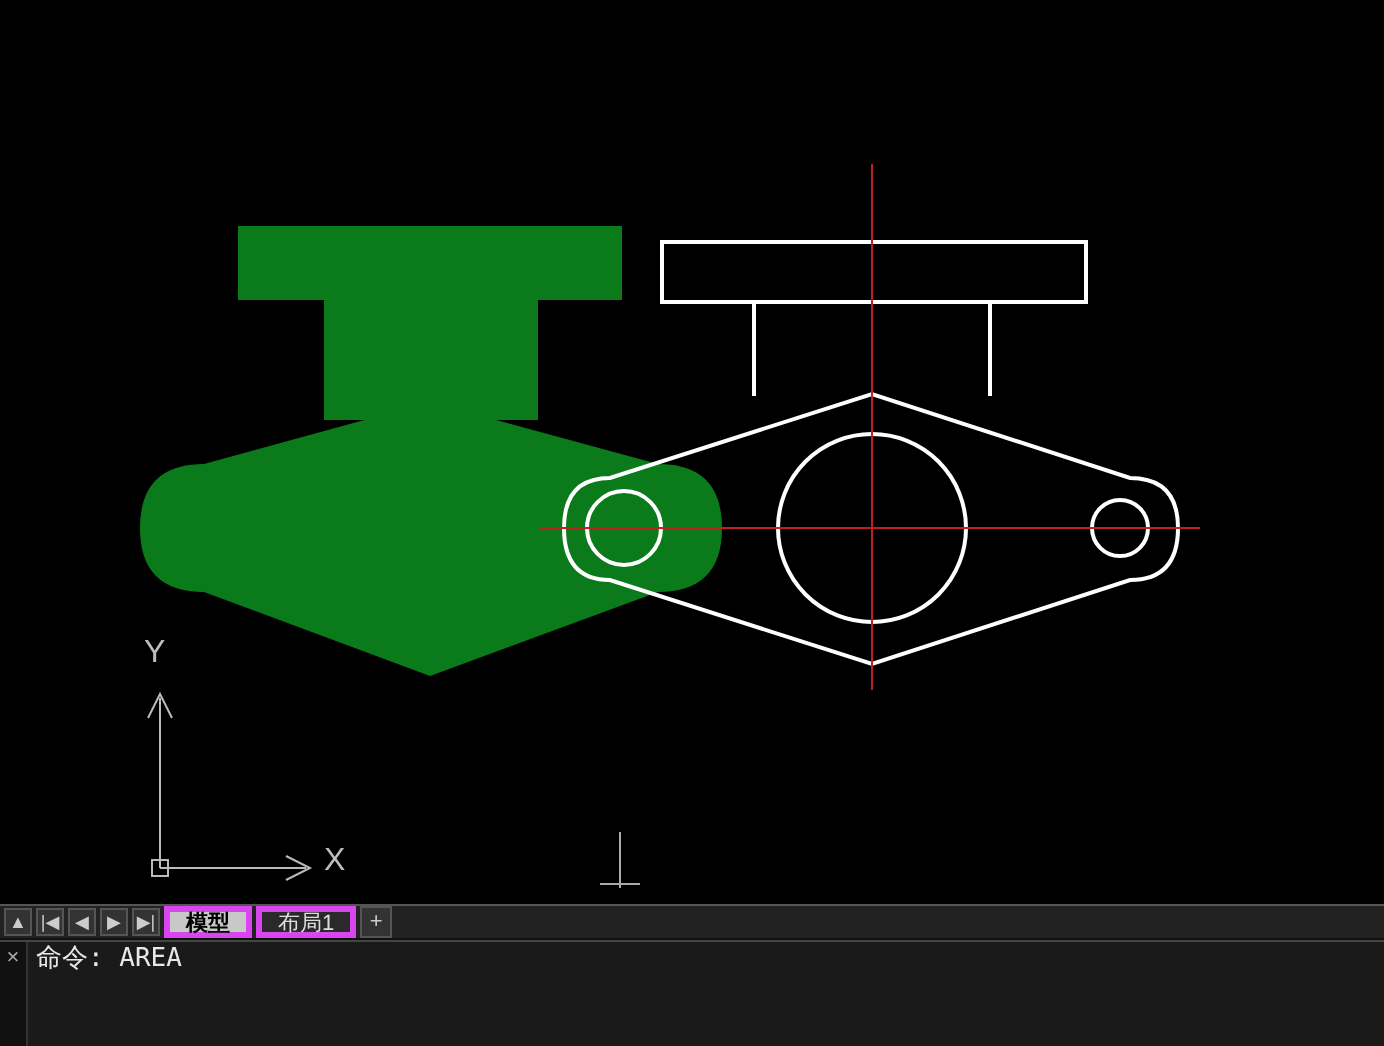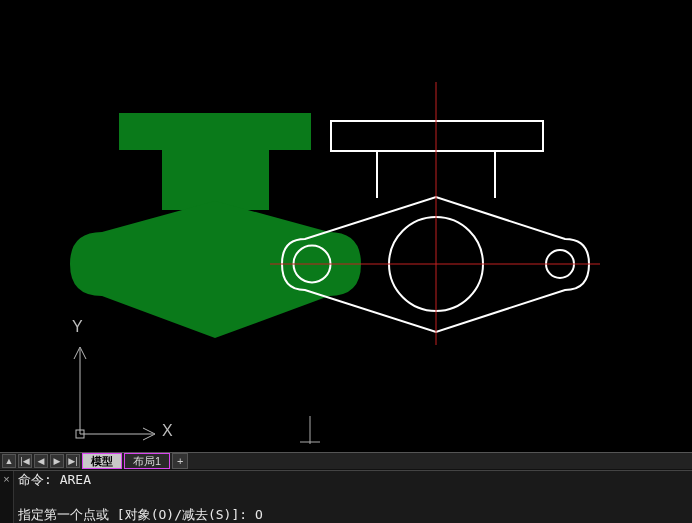--- a/index.html
+++ b/index.html
@@ -64,21 +64,21 @@
     justify-content: center;
     cursor: pointer;
   }
   
   .tab {
     height: 16px;
     padding: 0 8px;
     font-size: 11px;
     color: #ddd;
     background: #2a2a2a;
-    border: 1px solid #d946ef;
+    border: 3px solid #d946ef;
     display: flex;
     align-items: center;
     cursor: pointer;
   }
   
   .tab.active {
     background: #c8c8c8;
     color: #000;
     font-weight: bold;
   }
@@ -111,21 +111,21 @@
     padding-top: 2px;
     cursor: pointer;
     border-right: 1px solid #333;
     background: #111;
   }
   
   .cmd-lines {
     flex: 1;
     display: flex;
     flex-direction: column;
-    justify-content: space-between;
+    justify-content: flex-start;
     padding-left: 4px;
   }
   
   .cmd-line {
     color: #e8e8e8;
     font-size: 13px;
     line-height: 17px;
     font-family: SimSun, "MS Gothic", monospace;
     white-space: pre;
   }
@@ -216,15 +216,14 @@
   <div class="tab-nav-btn">▶|</div>
   <div class="tab active">模型</div>
   <div class="tab">布局1</div>
   <div class="tab-add">+</div>
 </div>
 
 <div class="command-area">
   <div class="close-btn">×</div>
   <div class="cmd-lines">
     <div class="cmd-line">命令: AREA</div>
-    <div class="cmd-line">指定第一个点或 [对象(O)/减去(S)]: O</div>
   </div>
 </div>
 
 </body></html>

